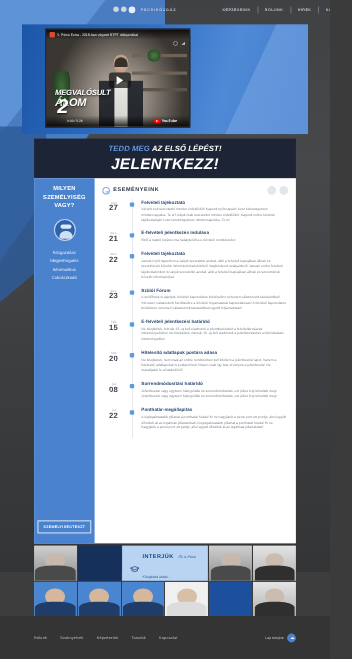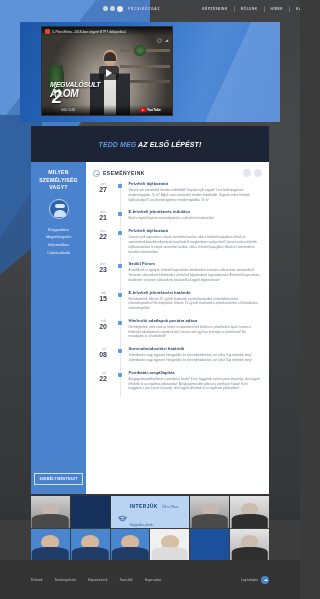--- a/index.html
+++ b/index.html
@@ -375,20 +375,21 @@
         
       </span>
     </div>
   </div>
 
   <div class="cta">
     <div class="cta-line1">
       <span class="hl">TEDD MEG</span>
       <span class="wt">AZ ELSŐ LÉPÉST!</span>
     </div>
+    <div class="cta-line2">JELENTKEZZ!</div>
   </div>
 
   <div class="panel">
 
     <div class="side">
       <div class="side-q">MILYEN SZEMÉLYISÉG VAGY?</div>
       <div class="side-avatar"></div>
       <div class="side-list">
         <div>Közgazdász</div>
         <div>Idegenforgalmi</div>

